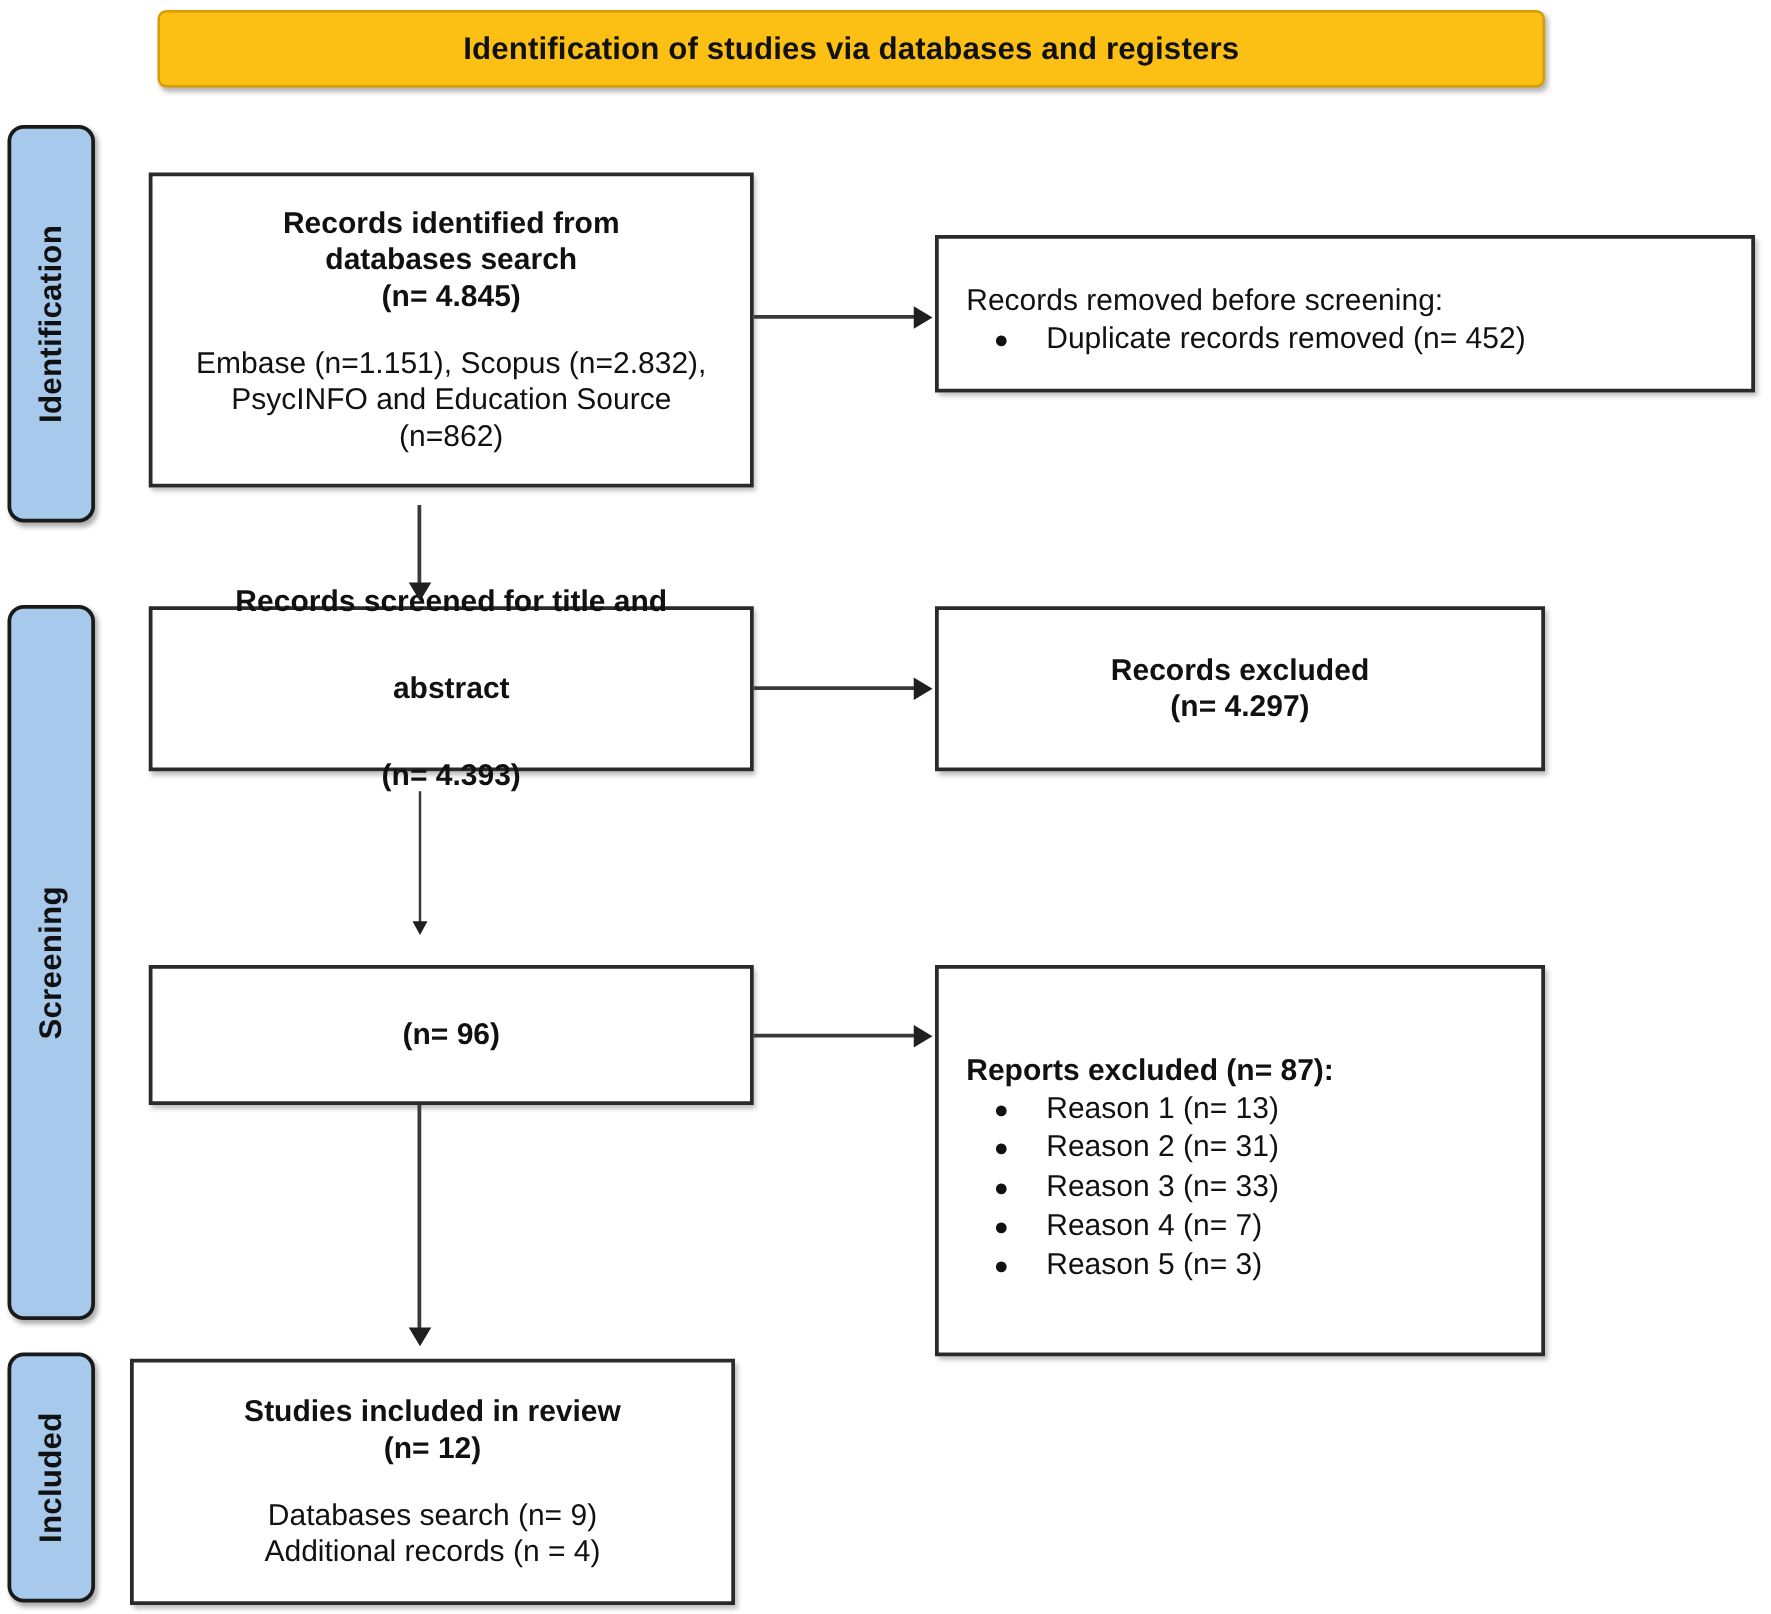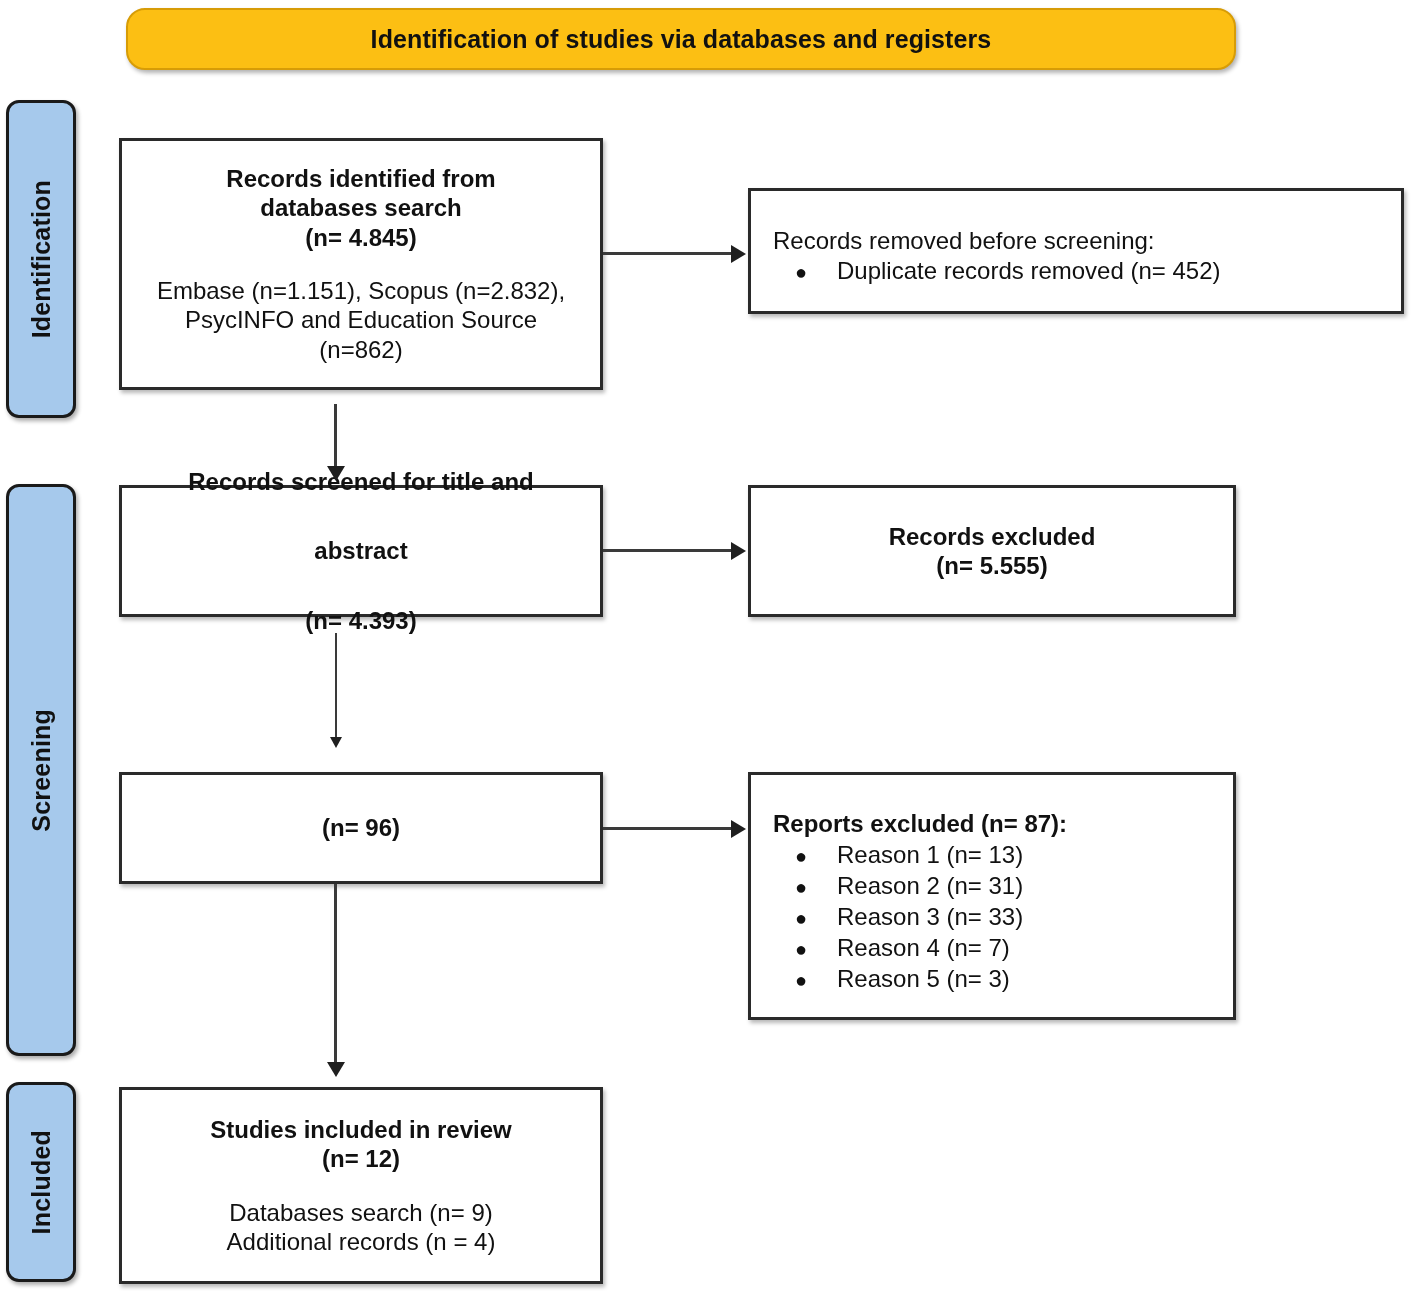--- a/index.html
+++ b/index.html
@@ -21,21 +21,21 @@
 
   
   .banner {
     position: absolute;
     left: 126px;
     top: 8px;
     width: 1110px;
     height: 62px;
     background: #FCBF13;
     border: 2px solid #D79C06;
-    border-radius: 19px;
+    border-radius: 7px;
     box-shadow: 2px 3px 4px rgba(0,0,0,0.30);
     display: flex;
     align-items: center;
     justify-content: center;
     box-sizing: border-box;
   }
   .banner-text {
     font-size: 25px;
     font-weight: bold;
     color: #111111;
@@ -117,22 +117,22 @@
     line-height: 1.30;
   }
   .blist li .btext { flex: 1 1 auto; }
 
   
   #box-identified     { left: 119px;  top: 138px;  width: 484px; height: 252px; }
   #box-removed        { left: 748px;  top: 188px;  width: 656px; height: 126px; padding: 10px 0 0 22px; }
   #box-screened       { left: 119px;  top: 485px;  width: 484px; height: 132px; gap: 40px; }
   #box-excluded       { left: 748px;  top: 485px;  width: 488px; height: 132px; }
   #box-eligibility    { left: 119px;  top: 772px;  width: 484px; height: 112px; }
-  #box-reports-exc    { left: 748px;  top: 772px;  width: 488px; height: 248px; padding: 12px 0 0 22px; }
-  #box-included       { left: 119px;  top: 1087px; width: 484px; height: 197px; }
+  #box-reports-exc    { left: 748px;  top: 772px;  width: 488px; height: 313px; padding: 12px 0 0 22px; }
+  #box-included       { left: 104px;  top: 1087px; width: 484px; height: 197px; }
 
   
   .vline {
     position: absolute;
     background: #3A3A3A;
   }
   .arrow-down {
     position: absolute;
     width: 0; height: 0;
     border-left: 9px solid transparent;
@@ -217,21 +217,21 @@
   </div>
 
   <div class="box center" id="box-screened">
     <div class="ln b">Records screened for title and</div>
     <div class="ln b">abstract</div>
     <div class="ln b">(n= 4.393)</div>
   </div>
 
   <div class="box center" id="box-excluded">
     <div class="ln b">Records excluded</div>
-    <div class="ln b">(n= 5.555)</div>
+    <div class="ln b">(n= 4.297)</div>
   </div>
 
   <div class="box center" id="box-eligibility">
     <div class="ln b">(n= 96)</div>
   </div>
 
   <div class="box lefted" id="box-reports-exc">
     <div class="ln b">Reports excluded (n= 87):</div>
     <ul class="blist">
       <li>

